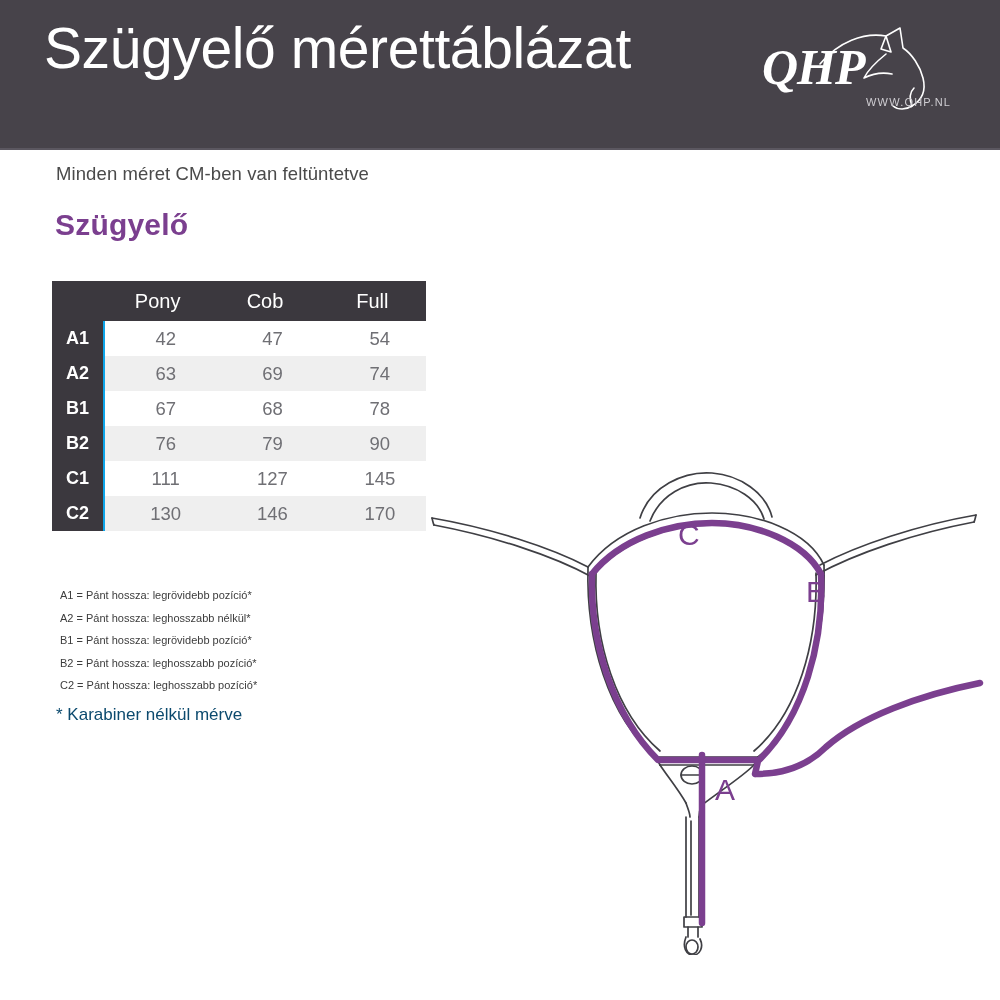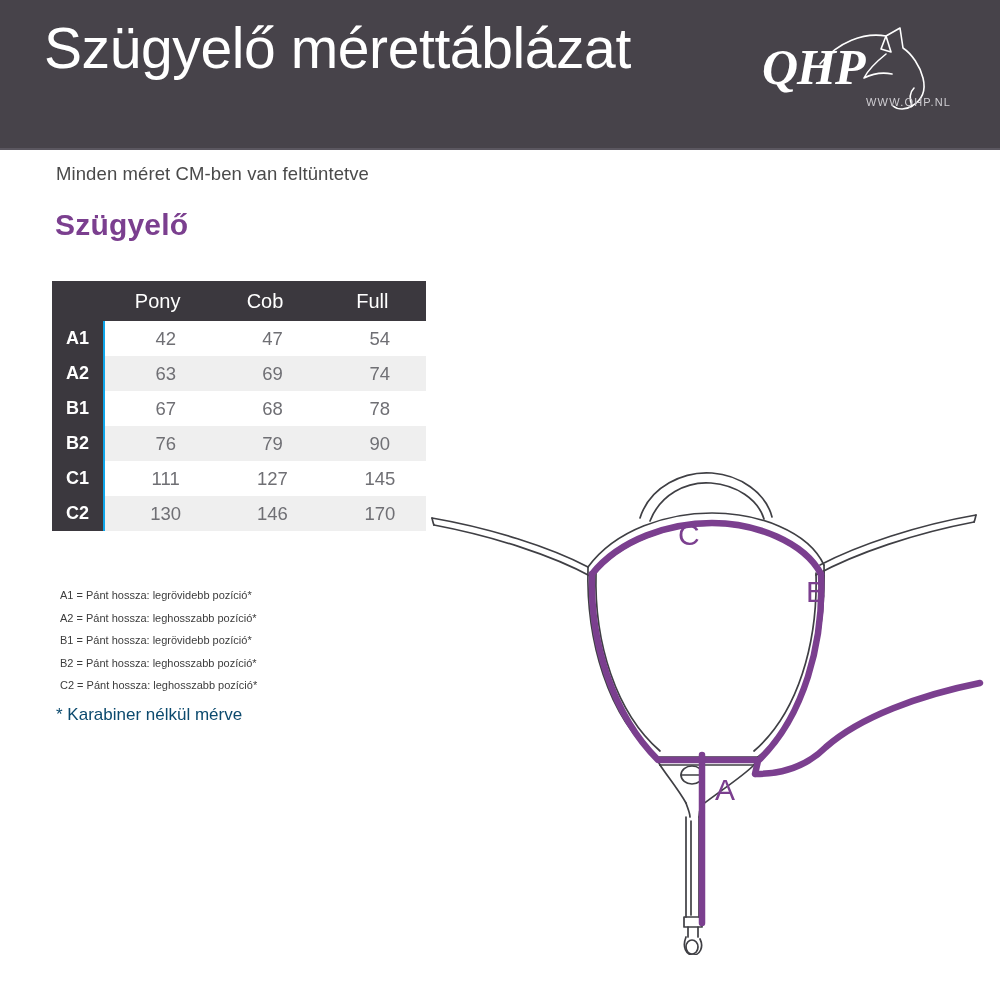--- a/index.html
+++ b/index.html
@@ -216,21 +216,21 @@
       <th class="row-label">C2</th>
       <td>130</td>
       <td>146</td>
       <td>170</td>
     </tr>
   </tbody>
 </table>
 
 <div class="legend-list">
   <span class="legend-row">A1 = Pánt hossza: legrövidebb pozíció*</span>
-  <span class="legend-row">A2 = Pánt hossza: leghosszabb pozíció*</span>
+  <span class="legend-row">A2 = Pánt hossza: leghosszabb nélkül*</span>
   <span class="legend-row">B1 = Pánt hossza: legrövidebb pozíció*</span>
   <span class="legend-row">B2 = Pánt hossza: leghosszabb pozíció*</span>
   <span class="legend-row">C2 = Pánt hossza: leghosszabb pozíció*</span>
 </div>
 <div class="footnote">* Karabiner nélkül mérve</div>
 
 <div class="diagram">
   <svg viewBox="0 0 570 500" width="570" height="500" aria-hidden="true">
 
     <g fill="none" stroke="#3f3f44" stroke-width="1.7" stroke-linecap="round" stroke-linejoin="round">

